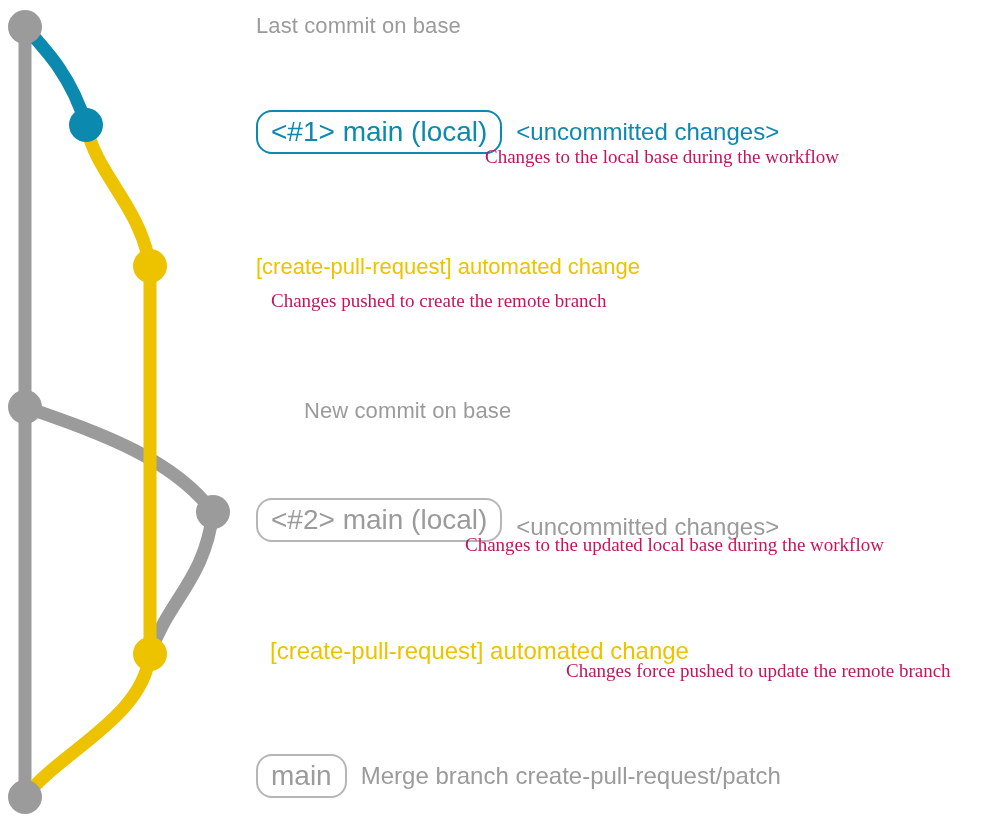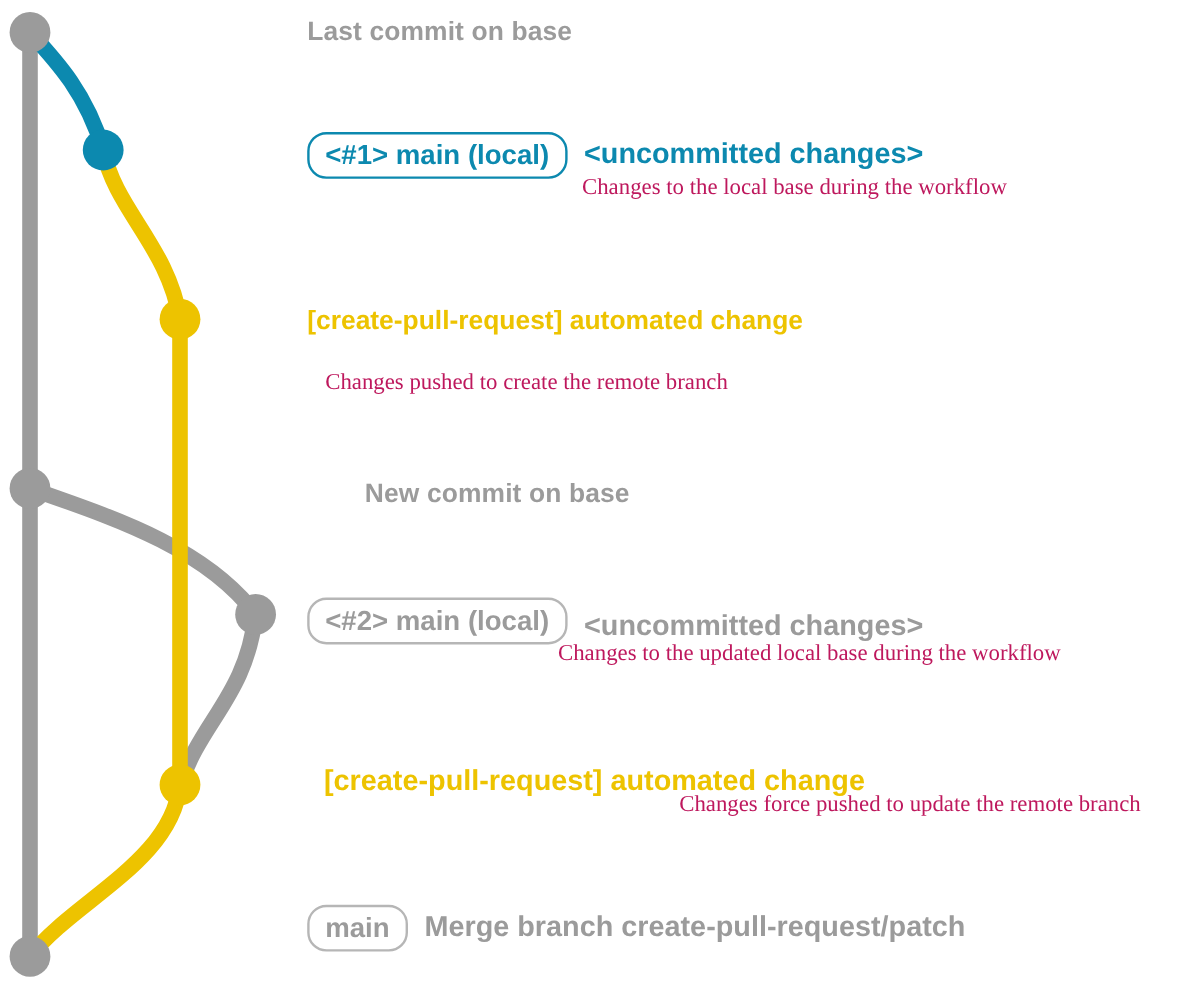--- a/index.html
+++ b/index.html
@@ -23,37 +23,36 @@
     width: 981px;
     height: 827px;
     pointer-events: none;
   }
 
   .row {
     position: absolute;
     display: flex;
     align-items: baseline;
     white-space: nowrap;
-    font-weight: bold;
   }
 
   
   .base-label {
     font-size: 22px;
     color: #9b9b9b;
     letter-spacing: 0.1px;
   }
 
   
   .badge {
     display: inline-block;
     border: 2px solid currentColor;
     border-radius: 16px;
     padding: 5px 13px 6px 13px;
-    font-size: 23px;
+    font-size: 28px;
     line-height: 1.05;
     background: #ffffff;
     box-sizing: border-box;
   }
   .badge.blue   { color: #0c89af; border-color: #0c89af; }
   .badge.gray   { color: #9b9b9b; border-color: #b6b6b6; }
   .badge.yellow { color: #edc300; border-color: #edc300; }
 
   
   .subject {
@@ -112,21 +111,21 @@
 
 <div class="row" style="left:256px; top:110px;">
   <span class="badge blue">&lt;#1&gt; main (local)</span>
   <span class="subject blue">&lt;uncommitted changes&gt;</span>
 </div>
 <div class="desc" style="left:485px; top:146px;">Changes to the local base during the workflow</div>
 
 <div class="row" style="left:256px; top:254px;">
   <span class="subject-standalone yellow">[create-pull-request] automated change</span>
 </div>
-<div class="desc" style="left:271px; top:290px;margin-top:18px;">Changes pushed to create the remote branch</div>
+<div class="desc" style="left:271px; top:290px;">Changes pushed to create the remote branch</div>
 
 <div class="row" style="left:256px; top:398px;margin-left:48px;">
   <span class="base-label">New commit on base</span>
 </div>
 
 <div class="row" style="left:256px; top:498px;align-items:flex-end;">
   <span class="badge gray">&lt;#2&gt; main (local)</span>
   <span class="subject gray">&lt;uncommitted changes&gt;</span>
 </div>
 <div class="desc" style="left:465px; top:534px;">Changes to the updated local base during the workflow</div>

